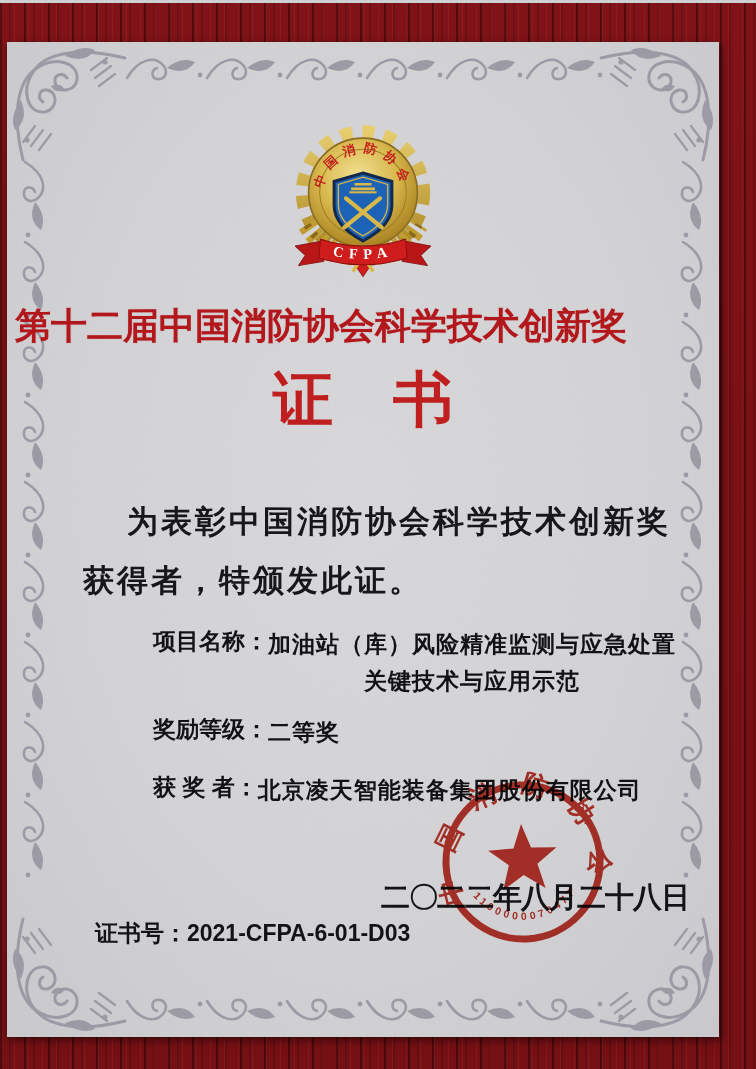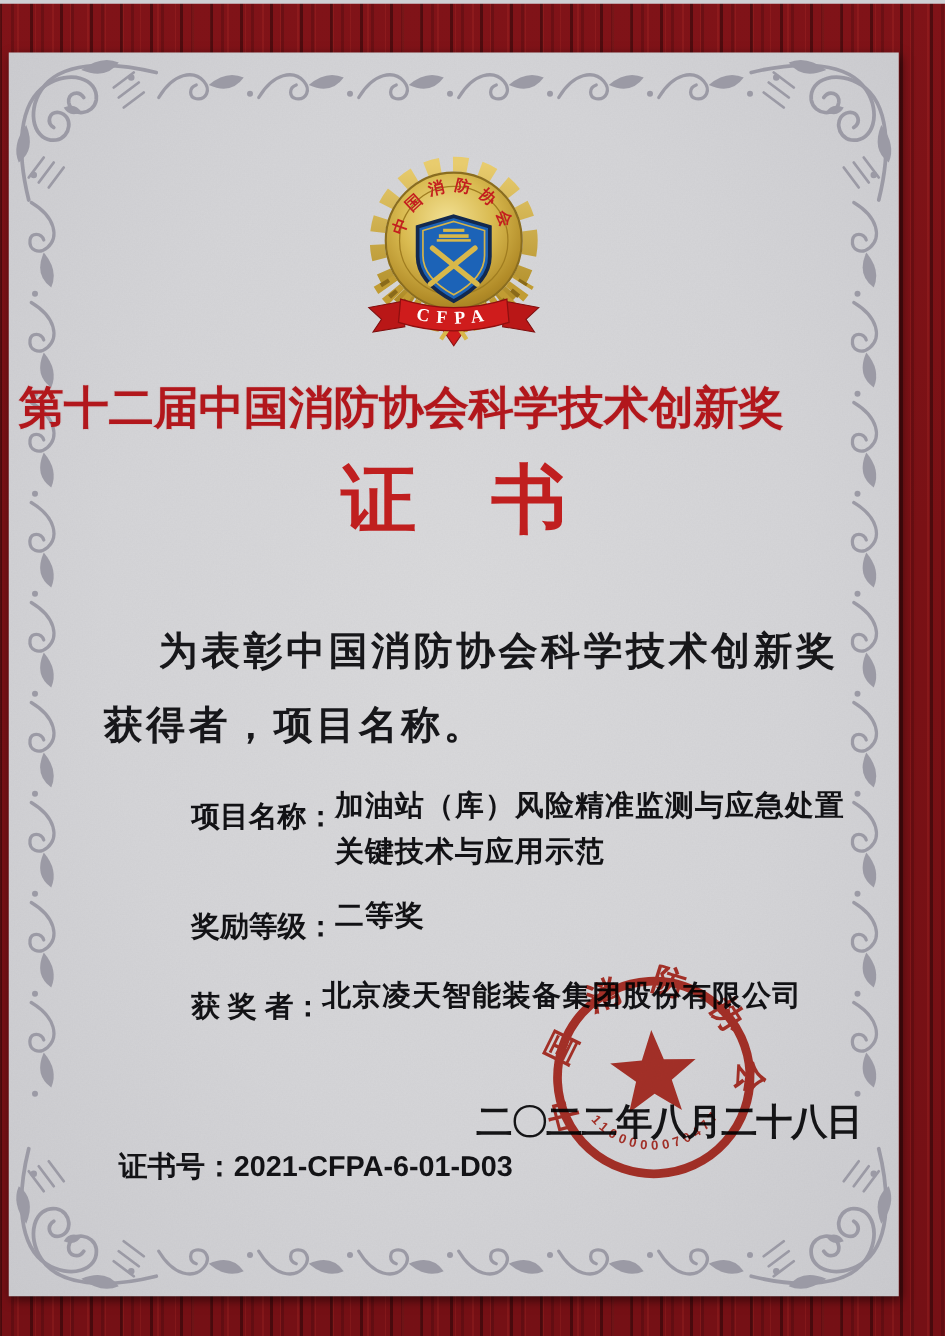--- a/index.html
+++ b/index.html
@@ -47,22 +47,22 @@
     font-family:"DejaVu Serif", serif;
     font-size:31px;line-height:59px;letter-spacing:3px;
     font-weight:600;color:#17171a;
   }
   .body-text .l1{text-indent:44px;}
   .fields{
     left:146px;top:584px;width:540px;
     font-size:23px;font-weight:700;color:#121215;
   }
   .frow{display:flex;align-items:flex-start;}
-  .frow .flabel{flex:0 0 100px;white-space:nowrap;margin-top:12px;}
-  .frow .fvalue{line-height:37px;letter-spacing:1px;}
+  .frow .flabel{flex:0 0 100px;white-space:nowrap;}
+  .frow .fvalue{line-height:37px;letter-spacing:1px;text-align:center;}
   .frow + .frow{margin-top:14px;}
   .frow.winner{margin-top:21px;}
   .seal{
     left:426px;top:730px;width:180px;height:180px;
     mix-blend-mode:multiply;opacity:.93;z-index:5;
     transform:rotate(-3deg);
   }
   .issue-date{
     left:374px;top:836px;z-index:4;
     font-family:"Liberation Serif", serif;
@@ -206,21 +206,21 @@
       </g>
     </svg>
 
     <div class="award-title">第十二届中国消防协会科学技术创新奖</div>
 
     <div class="doc-title">证　书</div>
 
 
     <div class="body-text">
       <div class="l1">为表彰中国消防协会科学技术创新奖</div>
-      <div class="l2">获得者，项目名称。</div>
+      <div class="l2">获得者，特颁发此证。</div>
     </div>
 
     <div class="fields">
       <div class="frow">
         <span class="flabel">项目名称：</span>
         <span class="fvalue">
           <span style="display:block">加油站（库）风险精准监测与应急处置</span>
           <span style="display:block">关键技术与应用示范</span>
         </span>
       </div>

